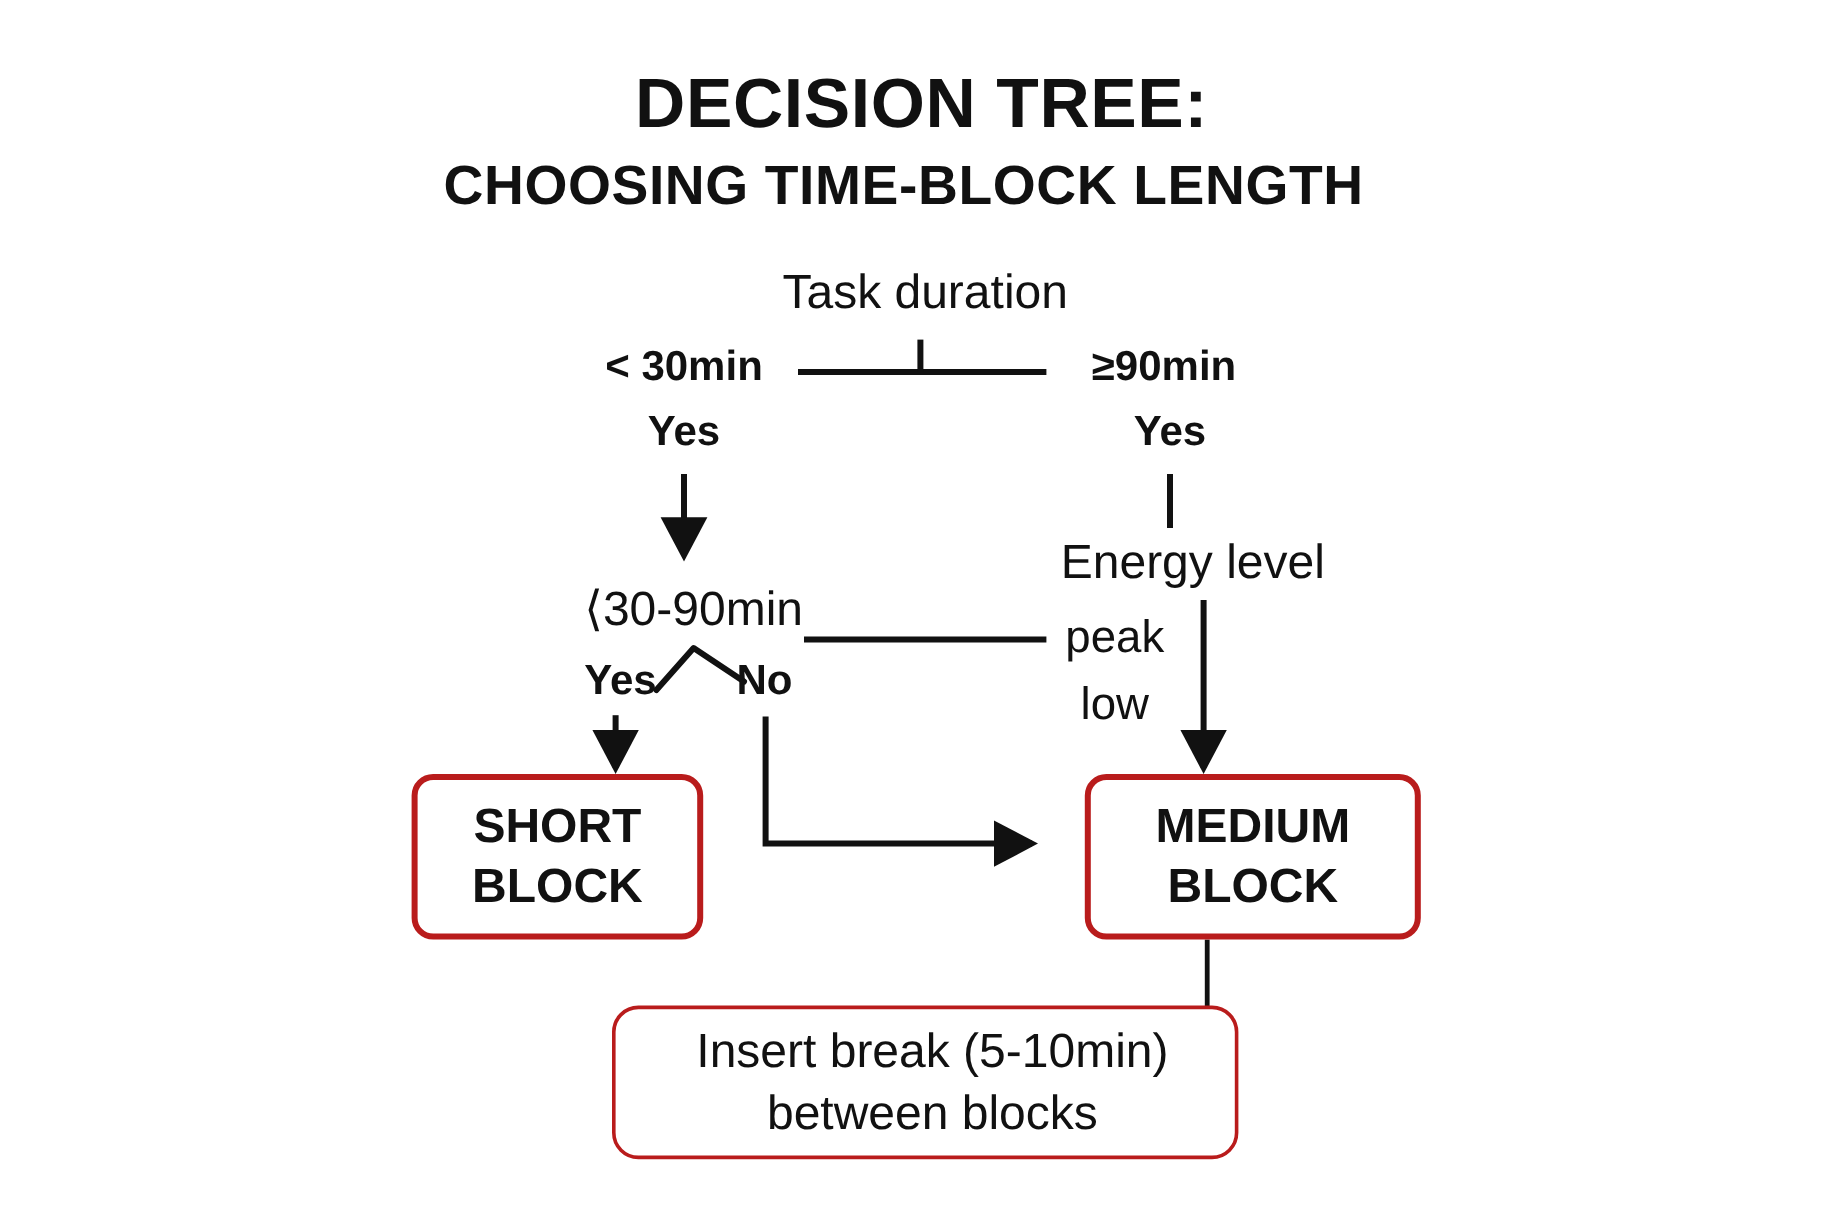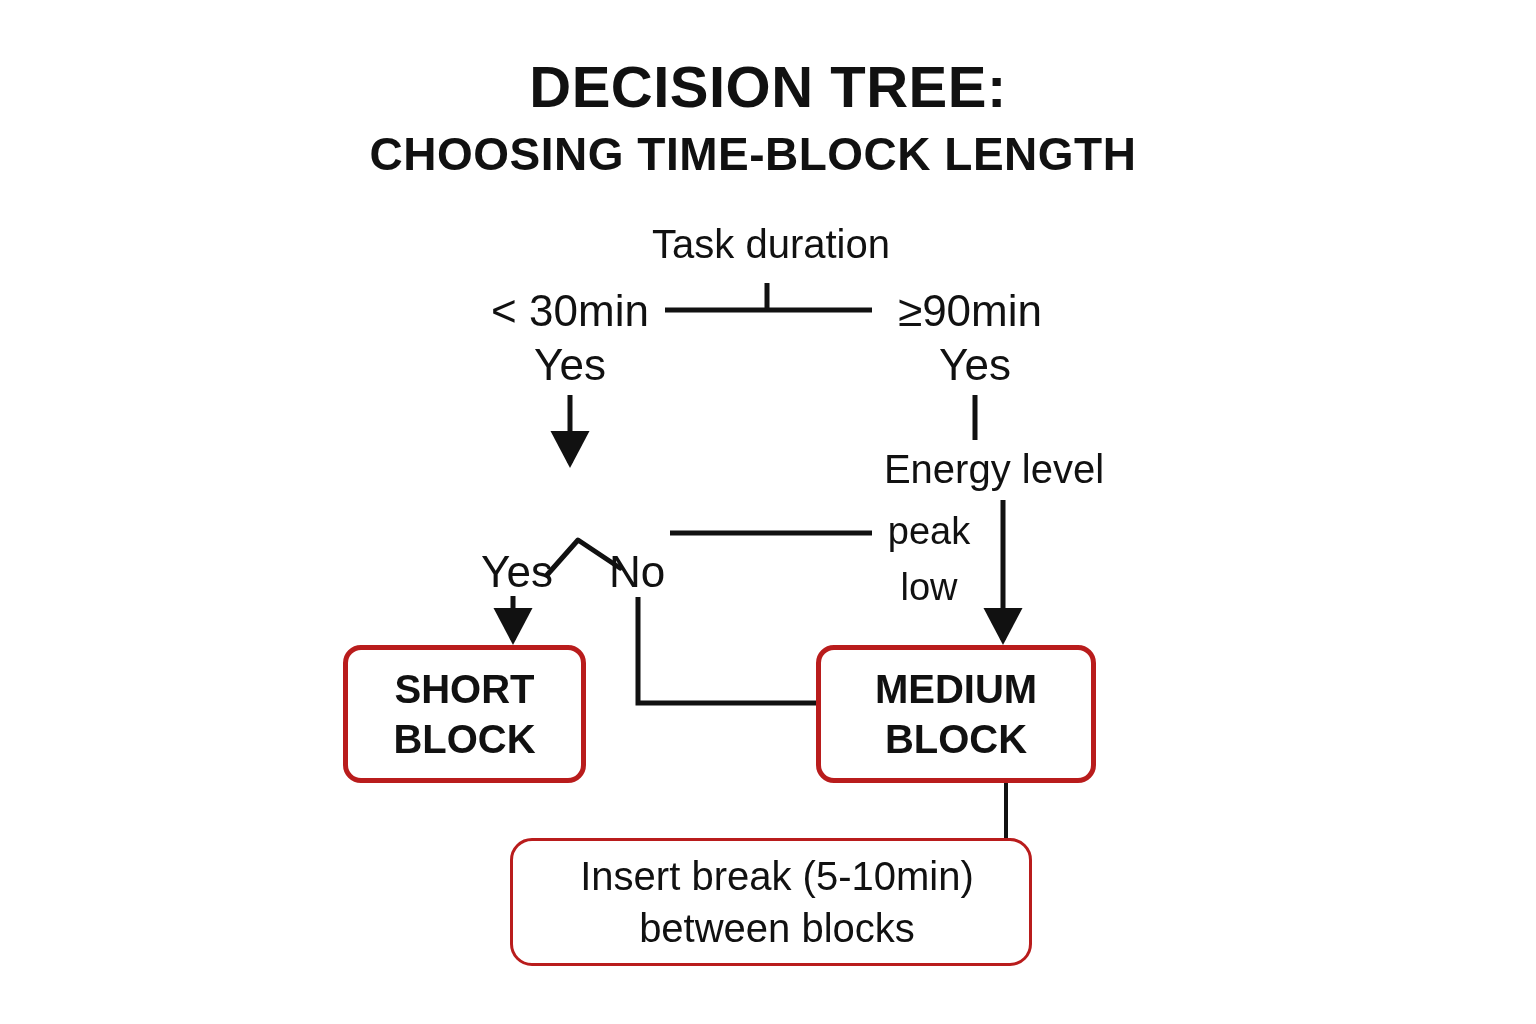--- a/index.html
+++ b/index.html
@@ -43,22 +43,22 @@
   .title-sub {
     font-size: 46px;
     font-weight: 700;
     letter-spacing: 0.5px;
   }
   .node-label {
     font-size: 40px;
     font-weight: 400;
   }
   .branch-label {
-    font-size: 44px;
-    font-weight: 400;
+    font-size: 35px;
+    font-weight: 700;
   }
   .small-label {
     font-size: 38px;
     font-weight: 400;
     text-align: center;
   }
   .box {
     position: absolute;
     box-sizing: border-box;
     background: #ffffff;
@@ -98,20 +98,21 @@
   <div class="txt center title-sub" style="left:753px; top:130px;">CHOOSING TIME-BLOCK LENGTH</div>
 
   <div class="txt center branch-label" style="left:570px; top:287px;">&lt; 30min</div>
 
   <div class="txt center branch-label" style="left:970px; top:287px;">≥90min</div>
 
   <div class="txt center branch-label" style="left:570px; top:341px;">Yes</div>
 
   <div class="txt center branch-label" style="left:975px; top:341px;">Yes</div>
 
+  <div class="txt center node-label" style="left:578px; top:487px;">⟨30-90min</div>
 
   <div class="txt center branch-label" style="left:517px; top:548px;">Yes</div>
 
   <div class="txt center branch-label" style="left:637px; top:548px;">No</div>
 
   <div class="txt center node-label" style="left:994px; top:448px;">Energy level</div>
 
   <div class="txt center small-label" style="left:929px; top:511px;">peak</div>
 
   <div class="txt center small-label" style="left:929px; top:567px;">low</div>
@@ -142,21 +143,21 @@
     <line x1="1003" y1="500" x2="1003" y2="640" stroke="#111111" stroke-width="5" marker-end="url(#arrowhead)"></line>
 
     <line x1="1006" y1="783" x2="1006" y2="840" stroke="#111111" stroke-width="4"></line>
   </svg>
 
   <div class="box" style="left:343px; top:645px; width:243px; height:138px;">
     <span class="box-text">SHORT
 BLOCK</span>
   </div>
 
-  <div class="box" style="left:816px; top:645px; width:280px; height:138px;">
+  <div class="box" style="left:904px; top:645px; width:280px; height:138px;">
     <span class="box-text">MEDIUM
 BLOCK</span>
   </div>
 
   <div class="box box-thin" style="left:510px; top:838px; width:522px; height:128px;padding-left:12px;">
     <span class="box-text-reg">Insert break (5-10min)
 between blocks</span>
   </div>
 
 </div>

